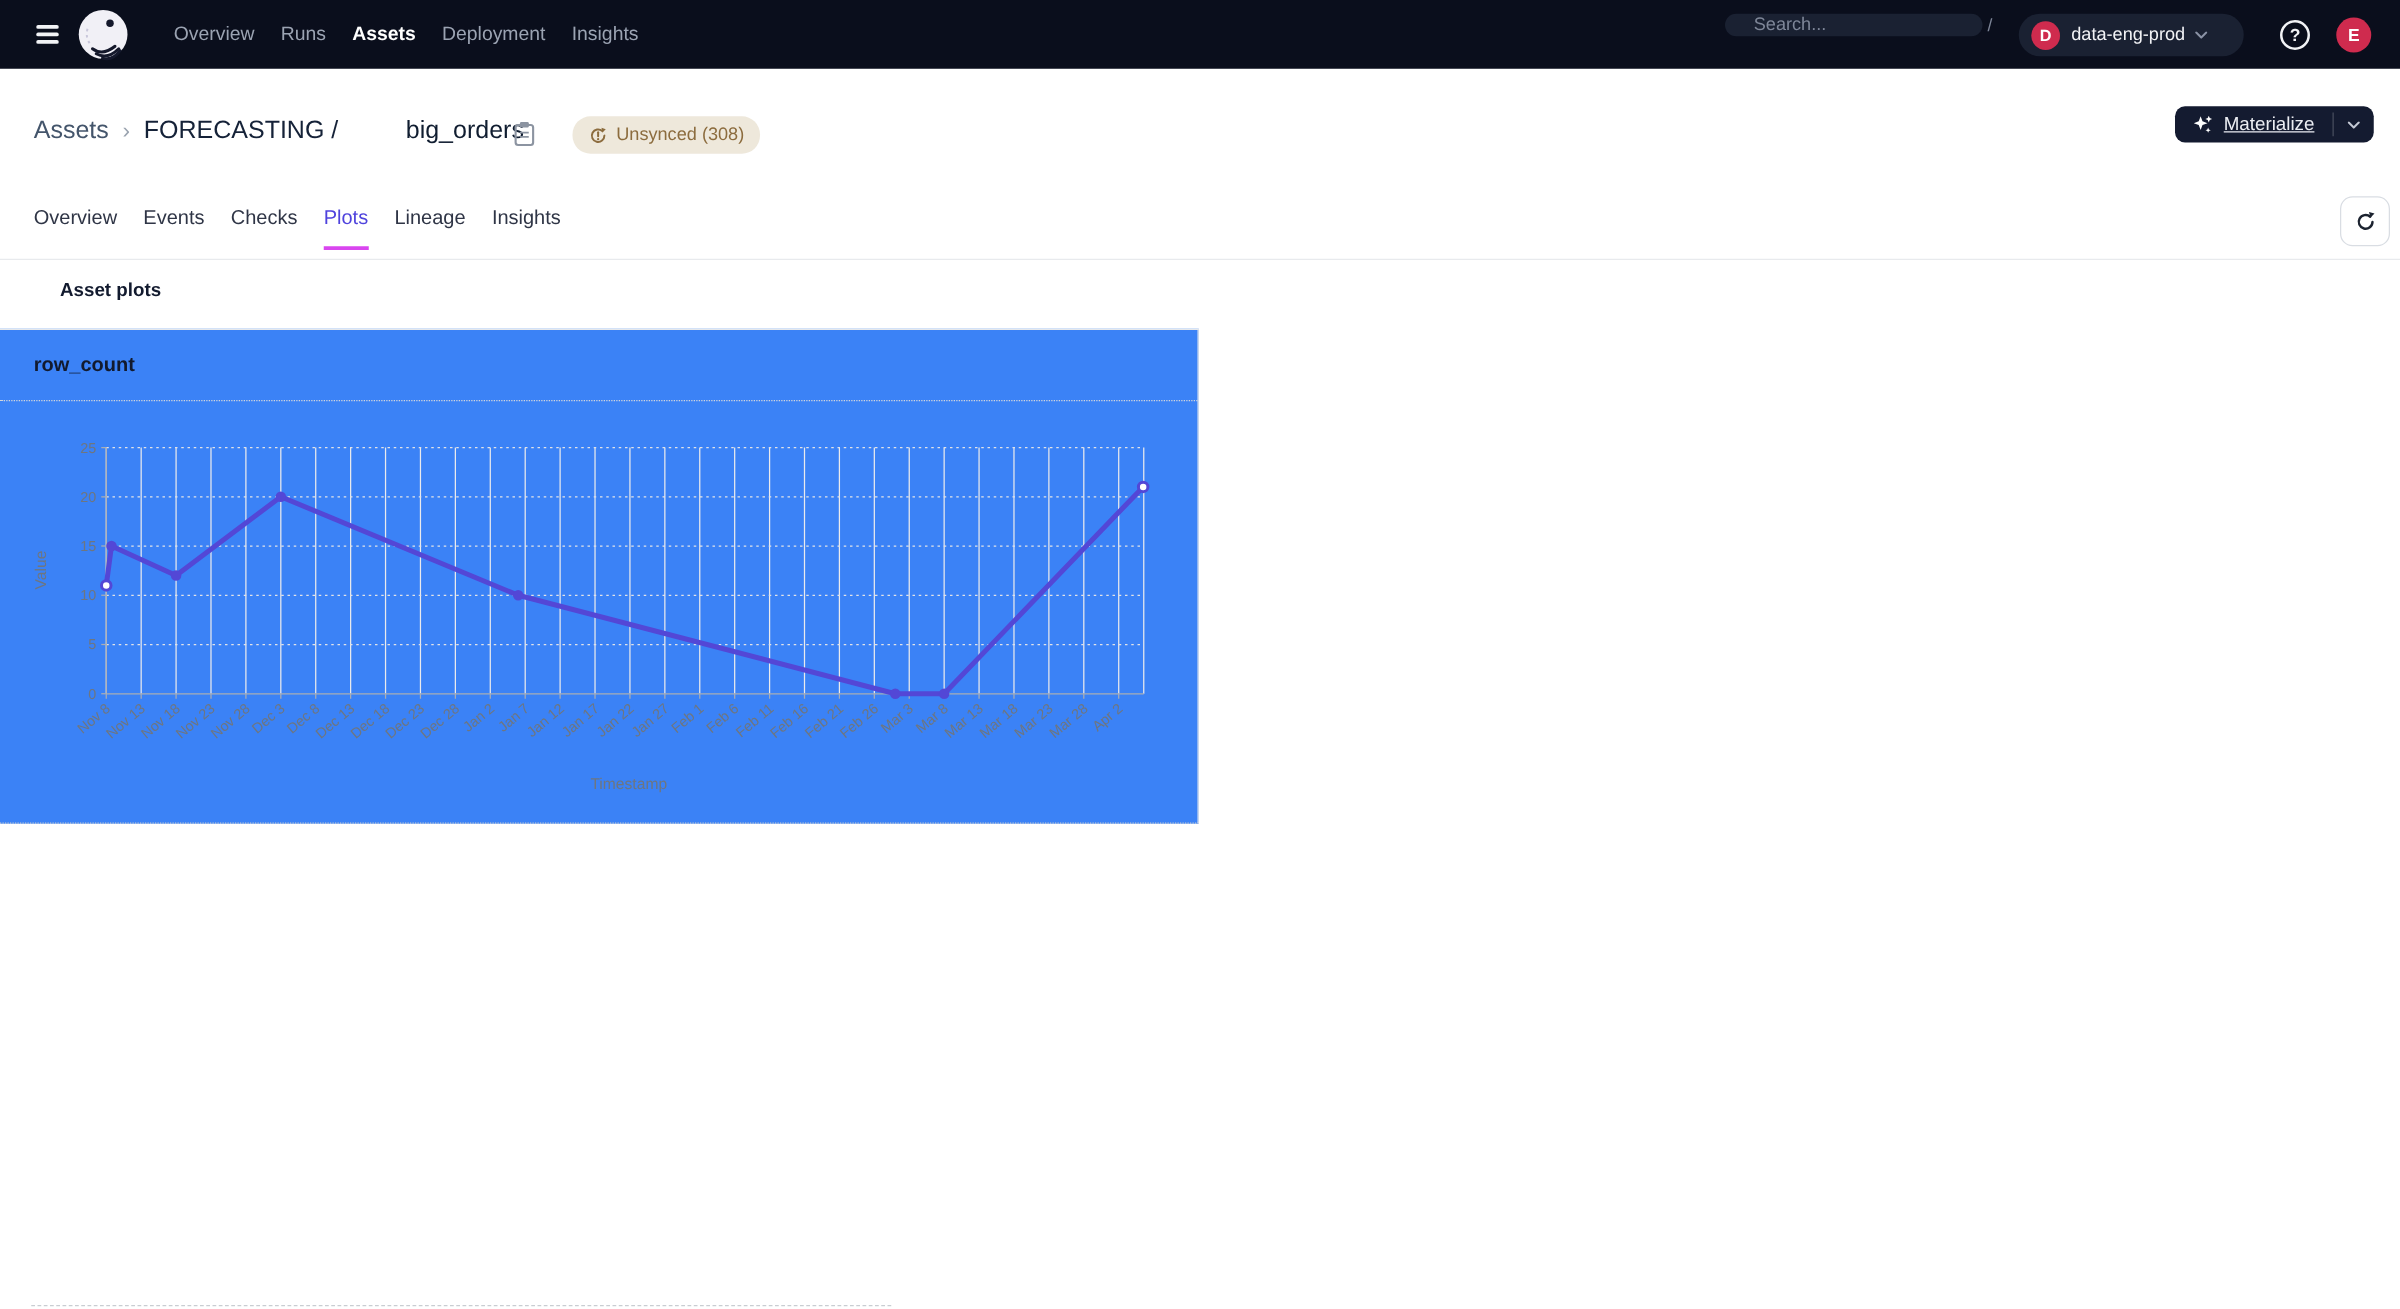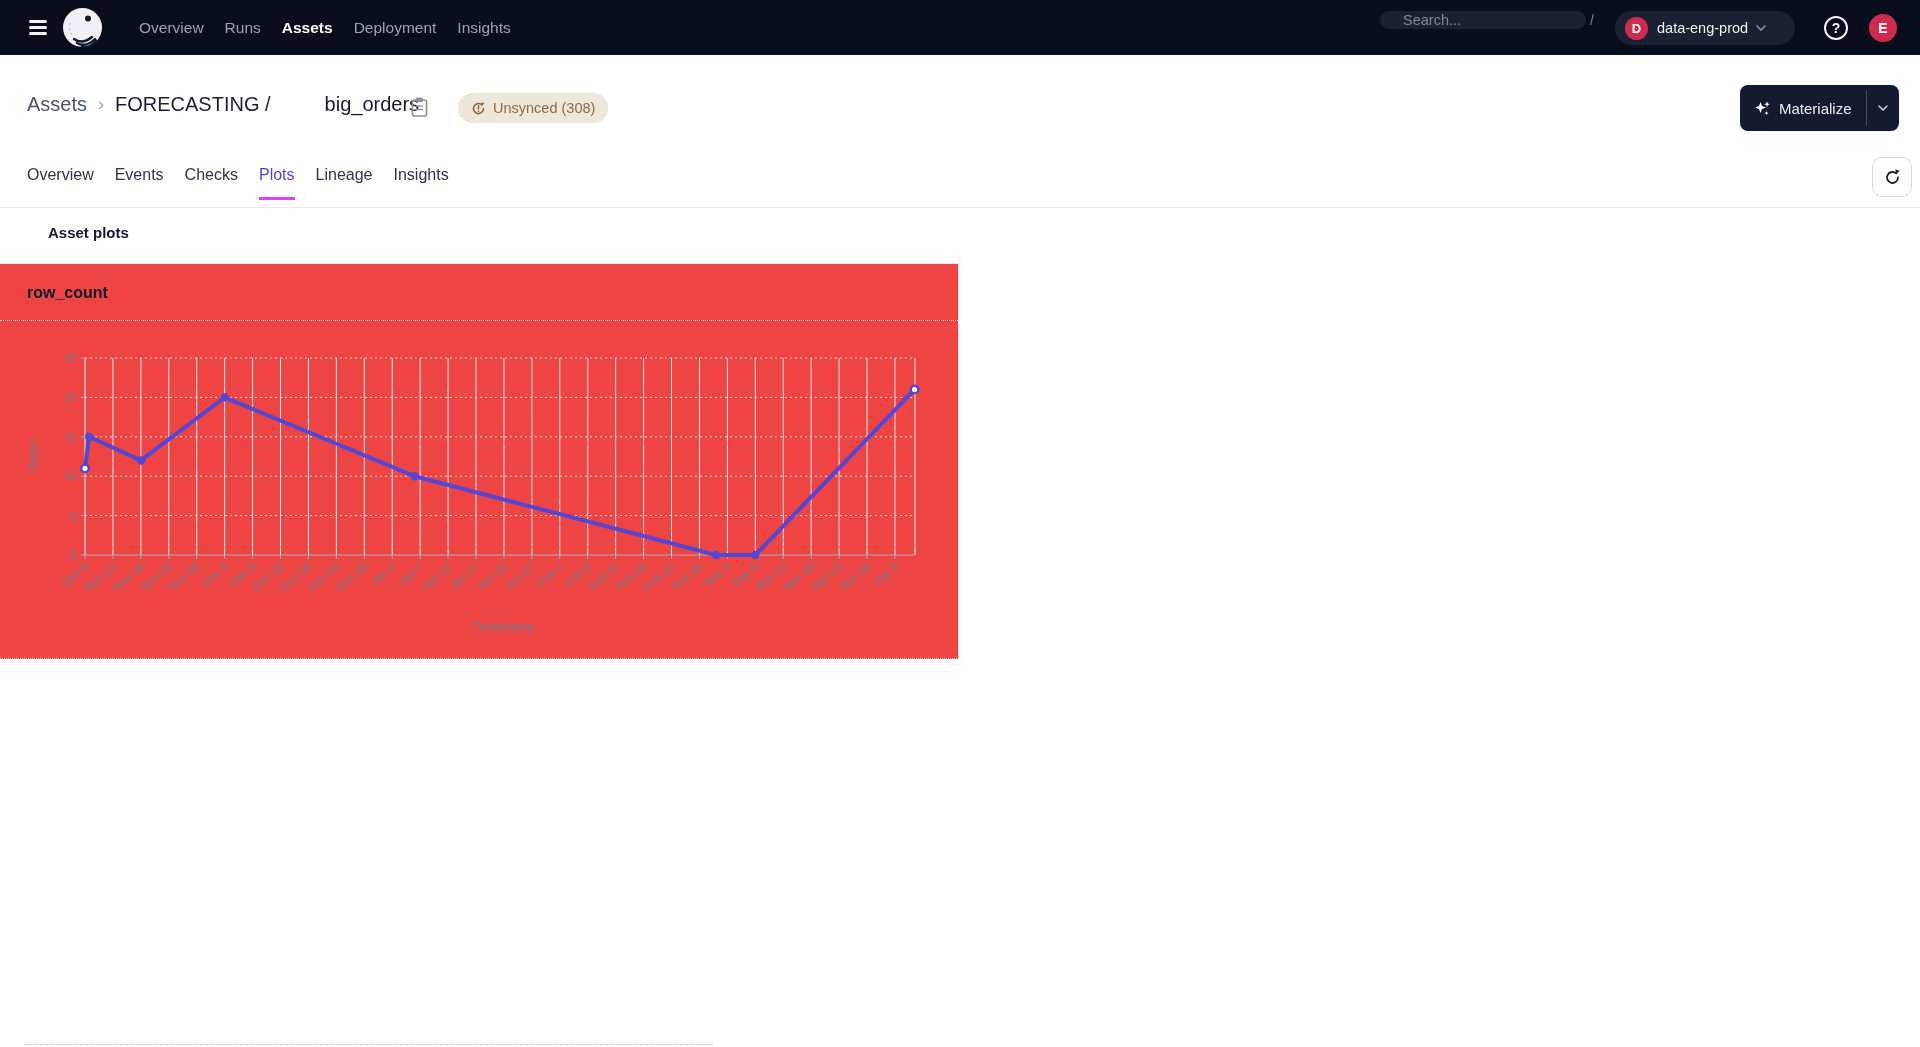--- a/index.html
+++ b/index.html
@@ -25,35 +25,35 @@
   .avatar { position:absolute; left:1869px; top:13.5px; width:28px; height:28px; border-radius:50%; background:#CF2B4E; color:#fff; font-size:14px; font-weight:700; display:flex; align-items:center; justify-content:center; cursor:pointer; }
 
   
   .breadcrumb { position:absolute; left:27px; top:93px; display:flex; align-items:center; font-size:20px; }
   .crumb-root { color:#44556B; cursor:pointer; text-decoration:none; }
   .crumb-sep { color:#9AA3AF; margin:0 11px; font-size:18px; }
   .crumb-group { color:#152238; }
   .crumb-asset { color:#101D30; font-weight:400; margin-left:6px;padding-left:48px; }
   .clipboard { position:absolute; left:410px; top:96px; cursor:pointer; }
   .badge { position:absolute; left:458px; top:93px; height:29px; background:#EEE8DB; border-radius:14.5px; display:flex; align-items:center; padding:15px 13px; gap:7px; color:#8C6C3E; font-size:14.5px; }
-  .mat-btn { position:absolute; left:1740px; top:85px; height:46px; background:#141B30; border-radius:8px; display:flex; align-items:stretch; color:#ECEEF3; }
+  .mat-btn { position:absolute; left:1740px; top:85px; height:29px; background:#141B30; border-radius:8px; display:flex; align-items:stretch; color:#ECEEF3;text-decoration:underline; }
   .mat-main { display:flex; align-items:center; gap:8px; padding:0 14px; font-size:15px; cursor:pointer; }
   .mat-div { width:1px; background:rgba(255,255,255,0.22); margin:5px 0; }
   .mat-caret { width:32px; display:flex; align-items:center; justify-content:center; cursor:pointer; }
 
   
   .tabs-border { position:absolute; top:207px; left:0; width:1920px; height:1px; background:#E8EAED; }
   .tabs { position:absolute; left:27px; top:166px; display:flex; gap:21px; }
   .tab { font-size:16px; color:#2F3546; padding-bottom:16px; cursor:pointer; font-weight:500; }
   .tab.active { color:#4F43DD; border-bottom:3px solid #d946ef; padding-bottom:13px; }
   .refresh { position:absolute; left:1872px; top:157px; width:40px; height:40px; background:#fff; border:1px solid #D9DDE3; border-radius:10px; display:flex; align-items:center; justify-content:center; cursor:pointer; }
 
   
   .section-title { position:absolute; left:12px; top:224px; font-size:15px; font-weight:700; color:#121A2E;margin-left:36px; }
-  .plot-card { position:absolute; left:0; top:263px; width:959px; height:396px; border-top:1px solid #E6E8EB; border-right:1px solid #E6E8EB; border-bottom:1px dotted #C9CDD3; background:#ef4444; }
+  .plot-card { position:absolute; left:0; top:263px; width:959px; height:396px; border-top:1px solid #E6E8EB; border-right:1px solid #E6E8EB; border-bottom:1px dotted #C9CDD3; background:#3b82f6; }
   .card-title { height:57px; line-height:57px; padding-left:27px; font-size:16px; font-weight:700; color:#121A2E; border-bottom:1px dotted #D3D6DB; }
   .chart-wrap { position:relative; width:958px; height:338px; }
   .tick-label { font-size:11.5px; fill:#6E7680; }
   .axis-title { font-size:12.5px; fill:#6E7680; }
 
   .bottom-line { position:absolute; left:25px; top:1044px; width:688px; border-top:1px dashed #C9CDD2; }
 </style>
 </head>
 <body>
 

